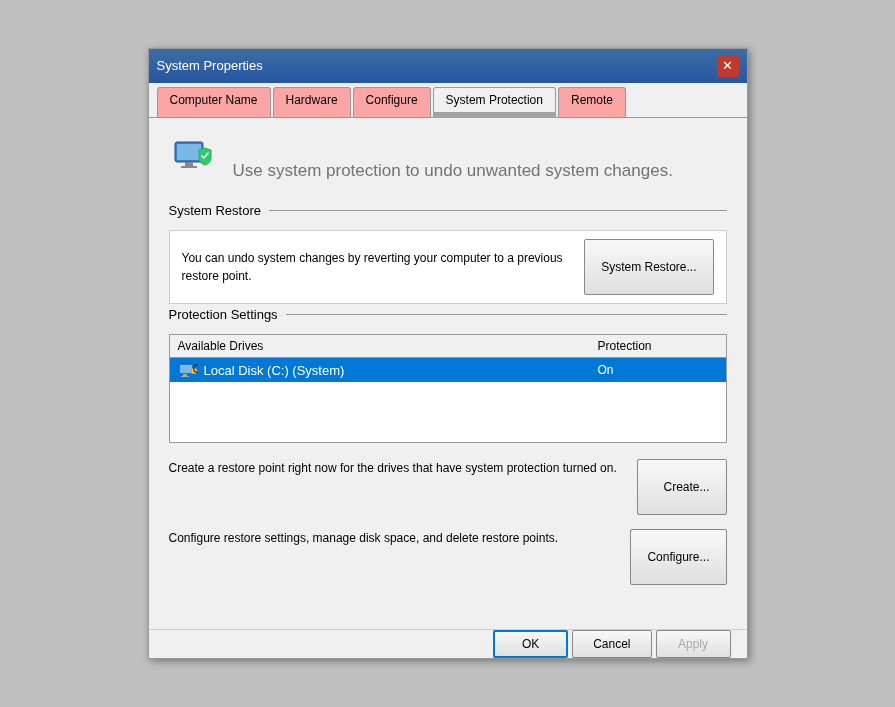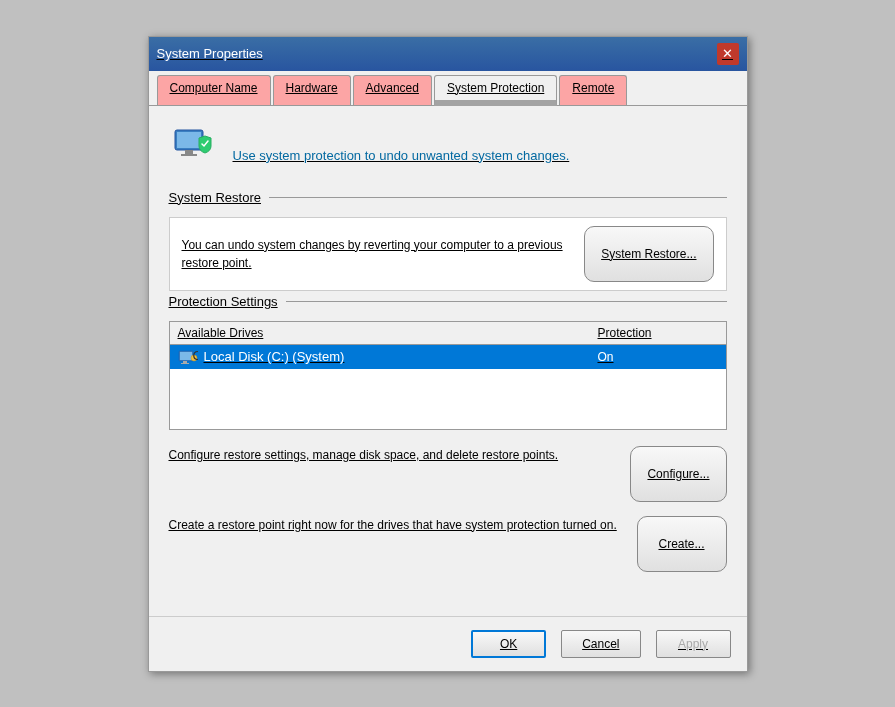--- a/index.html
+++ b/index.html
@@ -21,21 +21,20 @@
     }
 
     .dialog-backdrop {
       position: relative;
       width: 722px;
       height: 707px;
       background: #c0c0c0;
       display: flex;
       align-items: center;
       justify-content: center;
-      text-decoration: underline;
     }
 
     .dialog {
       width: 600px;
       background: #f0f0f0;
       border: 1px solid #999;
       box-shadow: 2px 2px 8px rgba(0,0,0,0.4);
       display: flex;
       flex-direction: column;
     }
@@ -119,22 +118,22 @@
       justify-content: center;
     }
 
     .info-icon svg {
       width: 44px;
       height: 44px;
     }
 
     .info-text {
       flex: 1;
-      font-size: 13px;
-      color: #0369a1;
+      font-size: 17px;
+      color: #737373;
       line-height: 1.5;
       margin-top: 24px;
     }
 
     .section-header {
       display: flex;
       align-items: center;
       gap: 8px;
       margin-bottom: 12px;
     }
@@ -171,23 +170,23 @@
       line-height: 1.5;
     }
 
     .btn {
       padding: 20px 16px;
       border: 1px solid #888;
       background: linear-gradient(to bottom, #f8f8f8, #e0e0e0);
       cursor: pointer;
       font-size: 12px;
       color: #000;
-      border-radius: 10px;
+      border-radius: 2px;
       min-width: 90px;
-      text-align: center;
+      text-align: right;
       white-space: nowrap;
     }
 
     .protection-settings-section {
       margin-bottom: 28px;
     }
 
     .drives-table-header {
       display: flex;
       background: #f0f0f0;
@@ -254,22 +253,22 @@
     .action-text {
       flex: 1;
       font-size: 12px;
       color: #000;
       line-height: 1.5;
     }
 
     .footer {
       display: flex;
       justify-content: flex-end;
-      gap: 15px;
-      padding: 13px 16px;
+      gap: 4px;
+      padding: 0 16px;
       border-top: 1px solid #ccc;
       background: #f0f0f0;
     }
 
     .footer-btn {
       padding: 5px 20px;
       border: 1px solid #888;
       background: linear-gradient(to bottom, #f8f8f8, #e0e0e0);
       cursor: pointer;
       font-size: 12px;
@@ -305,21 +304,21 @@
   <div class="dialog">
 
     <div class="title-bar">
       <span class="title-bar-text">System Properties</span>
       <button class="close-btn">✕</button>
     </div>
 
     <div class="tabs">
       <div class="tab">Computer Name</div>
       <div class="tab">Hardware</div>
-      <div class="tab">Advanced</div>
+      <div class="tab">Configure</div>
       <div class="tab active">System Protection</div>
       <div class="tab">Remote</div>
     </div>
 
     <div class="content">
 
       <div class="info-row">
         <div class="info-icon">
 
           <svg viewBox="0 0 44 44" xmlns="http://www.w3.org/2000/svg">
@@ -374,27 +373,27 @@
                 </span>
                 <span>Local Disk (C:) (System)</span>
               </span>
               <span class="drives-row-protection">On</span>
             </div>
             <div class="drives-empty"></div>
           </div>
         </div>
 
         <div class="action-row">
+          <span class="action-text">Create a restore point right now for the drives that have system protection turned on.</span>
+          <button class="btn">Create...</button>
+        </div>
+
+        <div class="action-row">
           <span class="action-text">Configure restore settings, manage disk space, and delete restore points.</span>
           <button class="btn">Configure...</button>
-        </div>
-
-        <div class="action-row">
-          <span class="action-text">Create a restore point right now for the drives that have system protection turned on.</span>
-          <button class="btn">Create...</button>
         </div>
 
       </div>
     </div>
 
     <div class="footer">
       <button class="footer-btn ok-btn">OK</button>
       <button class="footer-btn">Cancel</button>
       <button class="footer-btn disabled">Apply</button>
     </div>

